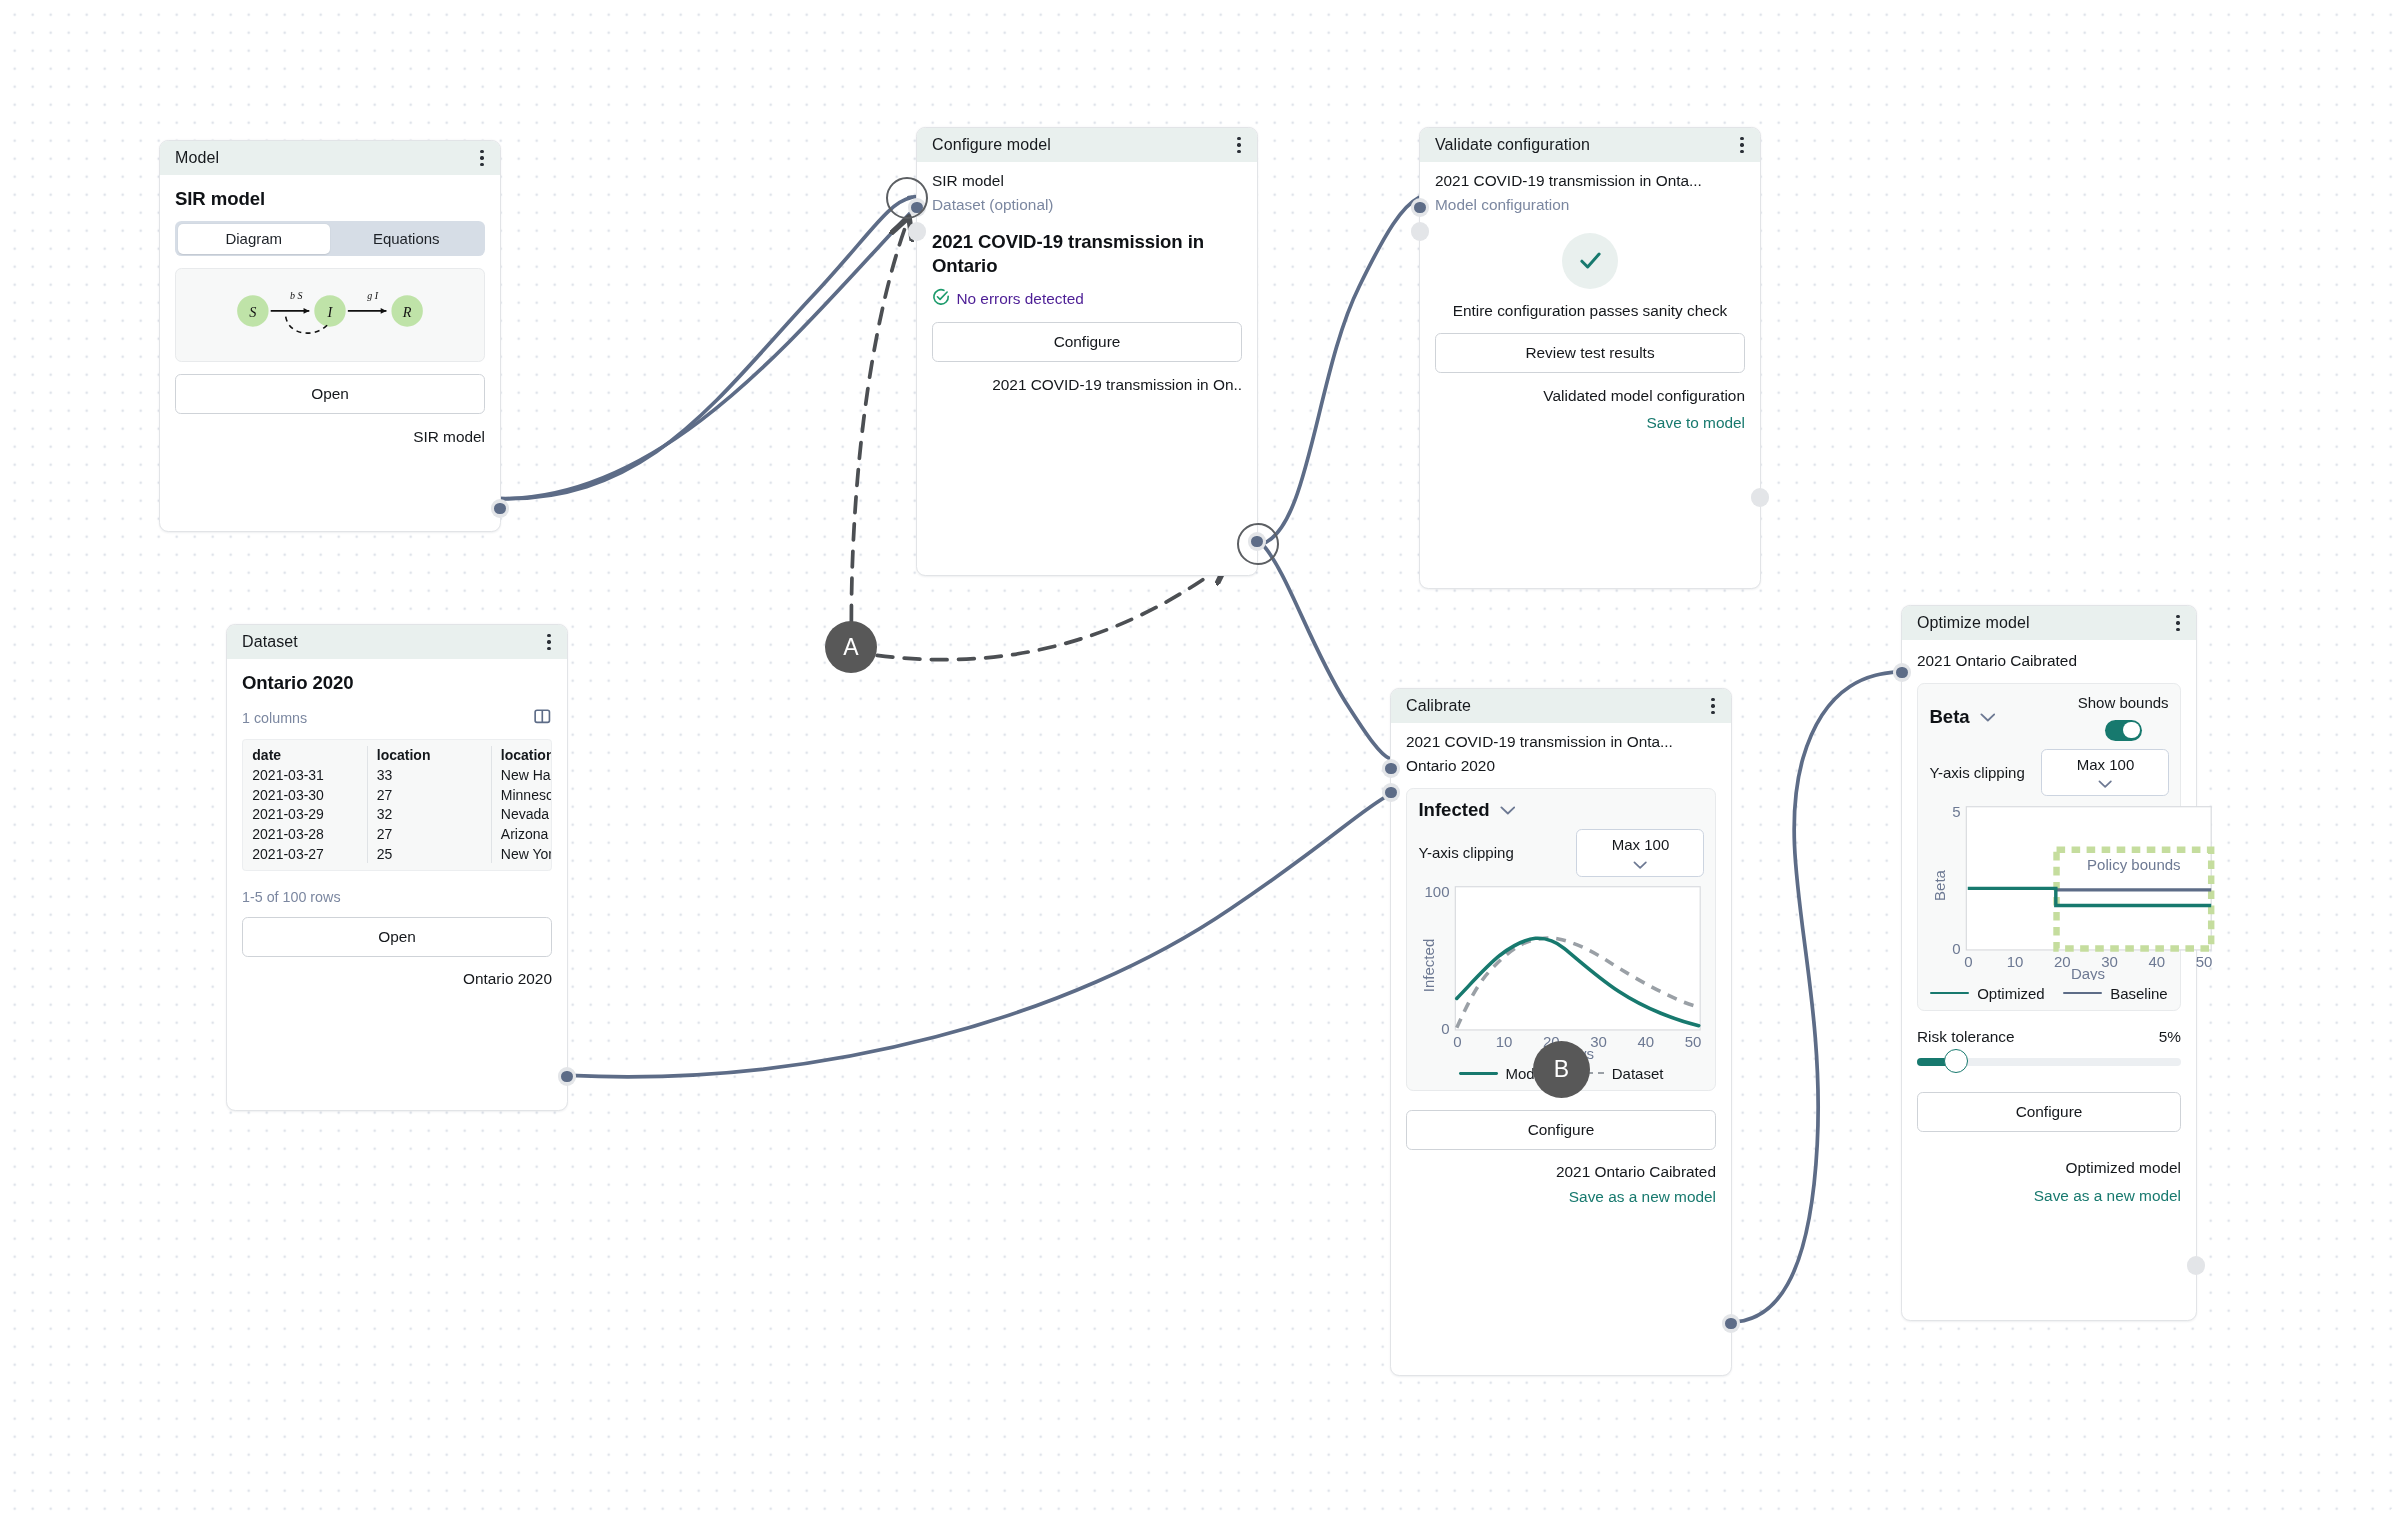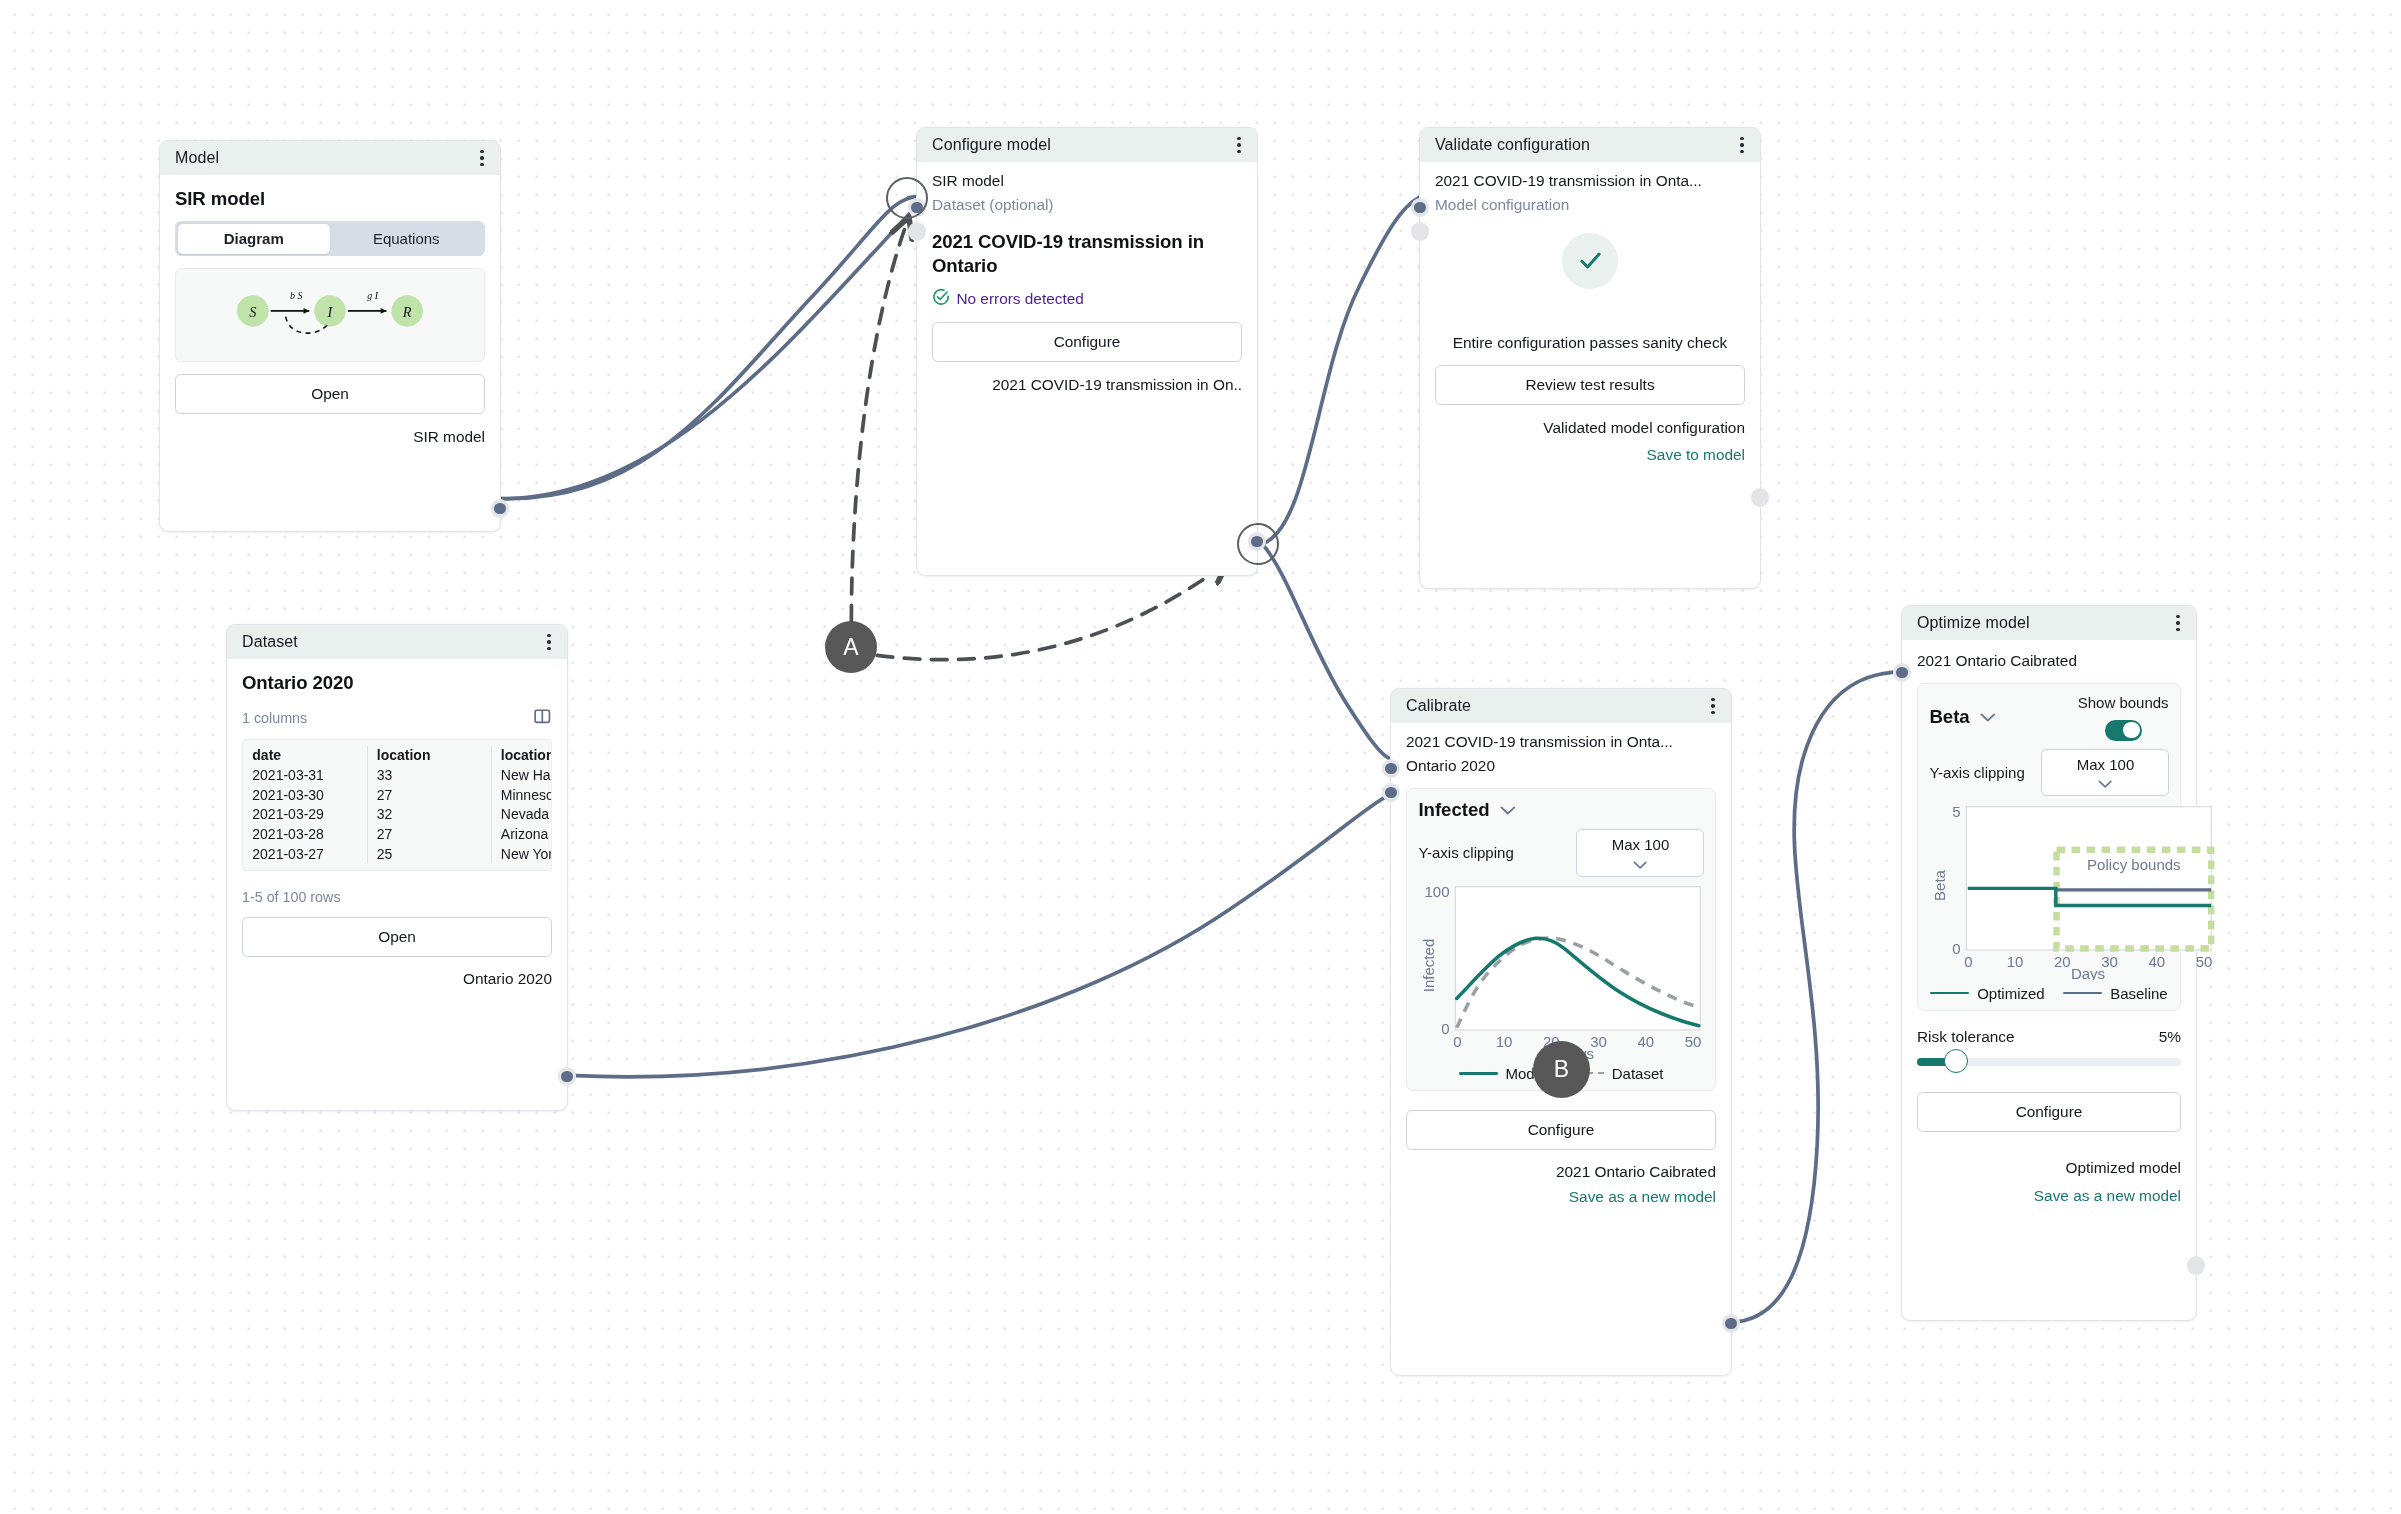--- a/index.html
+++ b/index.html
@@ -37,21 +37,21 @@
 
   .big-title{font-size:18.6px;font-weight:bold;color:#0f1216;letter-spacing:-0.1px;}
 
   .seg{
     display:flex;background:#d6dde6;border-radius:6.4px;padding:2.5px;margin-top:11.4px;
   }
   .seg>div{
     flex:1;text-align:center;font-size:15px;color:#1d2127;
     padding:6.4px 0;border-radius:5px;cursor:pointer;
   }
-  .seg>div.on{background:#ffffff;box-shadow:0 0.7px 1.4px rgba(0,0,0,.10);font-weight:bold;}
+  .seg>div.on{background:#ffffff;box-shadow:0 0.7px 1.4px rgba(0,0,0,.10);}
 
   .diagbox{
     margin-top:11.4px;background:#f7f8f8;border:1px solid #e8eaec;border-radius:6.4px;
     height:92px;display:flex;align-items:center;justify-content:center;
   }
 
   .btn{
     margin-top:12px;border:1.1px solid #cfd3d8;border-radius:5.7px;background:#fff;
     text-align:center;font-size:15.4px;color:#15181c;padding:10px 0;cursor:pointer;
   }
@@ -120,21 +120,21 @@
   .slider-row{display:flex;align-items:center;justify-content:space-between;margin-top:17px;}
   .slider-row .l{font-size:15.4px;color:#15181c;}
   .slider-row .v{font-size:15.4px;color:#15181c;}
   .slider{position:relative;height:24px;margin-top:2.9px;}
   .slider .track{position:absolute;top:8.6px;left:0;right:0;height:7.9px;border-radius:4.3px;background:#eceff2;}
   .slider .fill{position:absolute;top:8.6px;left:0;width:39px;height:7.9px;border-radius:4.3px;background:#17796e;}
   .slider .knob{position:absolute;top:0;left:27px;width:24px;height:24px;border-radius:50%;background:#fff;border:1.9px solid #17796e;box-sizing:border-box;}
 
   .noerr{display:flex;align-items:center;gap:6.4px;margin-top:10.7px;font-size:15.4px;color:#4c1d95;}
   .desc{font-size:15px;color:#23262b;line-height:1.37;margin-top:8.6px;}
-  .checkwrap{display:flex;flex-direction:column;align-items:center;margin-top:15.7px;gap:32px;}
+  .checkwrap{display:flex;flex-direction:column;align-items:center;margin-top:15.7px;}
   .checkcirc{width:56px;height:56px;border-radius:50%;background:#e9f0ee;display:flex;align-items:center;justify-content:center;}
   .cktxt{margin-top:12px;font-size:15.4px;color:#15181c;text-align:center;line-height:1.33;}
 </style>
 </head>
 <body>
 
 <div id="canvas">
 
   <svg id="edges" viewBox="0 0 3356 2116">
     <defs>

